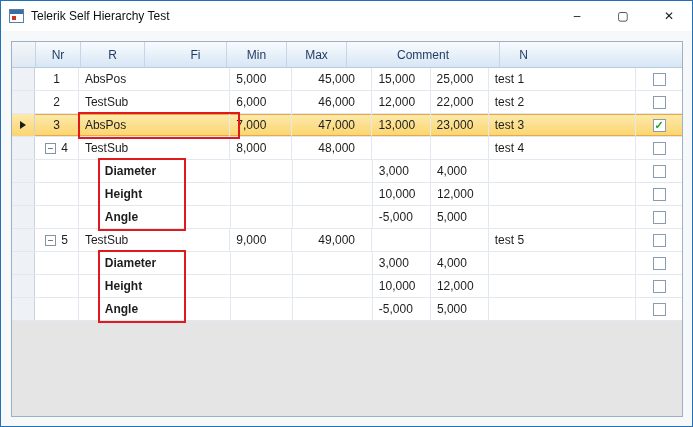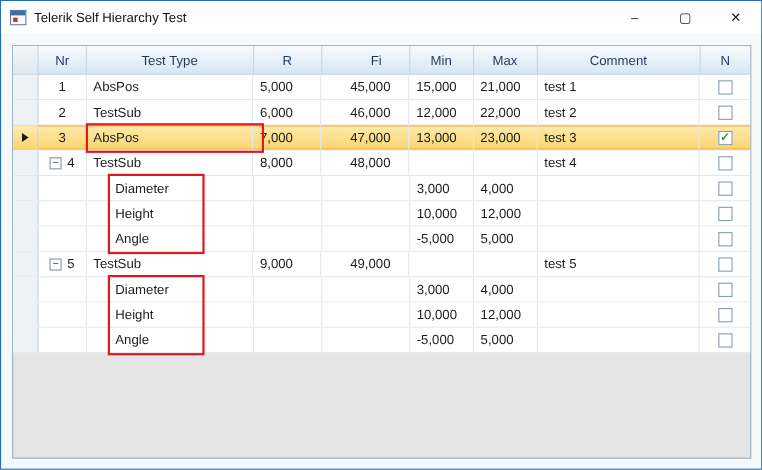--- a/index.html
+++ b/index.html
@@ -23,21 +23,21 @@
           border-bottom: 1px solid #b9cde2; }
   .hcell { display: flex; align-items: center; justify-content: center; font-size: 12px;
            color: #1e3a5f; border-right: 1px solid #c6d6e8; }
   .hcell.ind { background: linear-gradient(#f3f6fa, #dfe8f2); }
   .row { display: flex; height: 23px; background: #fff; border-bottom: 1px solid #e3e8f0; }
   .cell { font-size: 12px; color: #1d1d1d; display: flex; align-items: center;
           padding: 0 6px; border-right: 1px solid #e3e8f0; overflow: hidden; white-space: nowrap; }
   .ind { width: 24px; background: #eef1f5; border-right: 1px solid #c9d3df; padding: 0; justify-content: center; }
   .nr { width: 45px; justify-content: center; }
   .type { width: 157px; }
-  .type.child { padding-left: 26px; }
+  .type.child { padding-left: 26px; font-weight: bold; }
   .r { width: 64px; } .fi { width: 62px; margin-left: 20px; } .min { width: 60px; } .max { width: 60px; }
   .comment { width: 153px; }
   .n { width: 47px; justify-content: center; border-right: none; }
   .row.selected, .row.selected .ind {
     background: linear-gradient(#fdeaae, #fbd56e); }
   .row.selected { box-shadow: inset 0 1px 0 #eba93f, inset 0 -1px 0 #eba93f; }
   .arrow { width: 0; height: 0; border-left: 6px solid #1b1b1b;
            border-top: 4px solid transparent; border-bottom: 4px solid transparent; }
   .expand { width: 11px; height: 11px; border: 1px solid #8195a8; background: #fff;
             display: inline-flex; align-items: center; justify-content: center;
@@ -62,37 +62,36 @@
       <div class="win-btn">–</div>
       <div class="win-btn">▢</div>
       <div class="win-btn">✕</div>
     </div>
   </div>
 
   <div class="grid">
     <div class="hrow">
       <div class="hcell ind"></div>
       <div class="hcell nr">Nr</div>
-      <div class="hcell type">Test Type</div>
       <div class="hcell r">R</div>
       <div class="hcell fi">Fi</div>
       <div class="hcell min">Min</div>
       <div class="hcell max">Max</div>
       <div class="hcell comment">Comment</div>
       <div class="hcell n">N</div>
     </div>
 
     <div class="row">
       <div class="cell ind"></div>
       <div class="cell nr">1</div>
       <div class="cell type">AbsPos</div>
       <div class="cell r">5,000</div>
       <div class="cell fi">45,000</div>
       <div class="cell min">15,000</div>
-      <div class="cell max">21,000</div>
+      <div class="cell max">25,000</div>
       <div class="cell comment">test 1</div>
       <div class="cell n">
           <span class="checkbox"></span>
         </div>
     </div>
 
     <div class="row">
       <div class="cell ind"></div>
       <div class="cell nr">2</div>
       <div class="cell type">TestSub</div>

